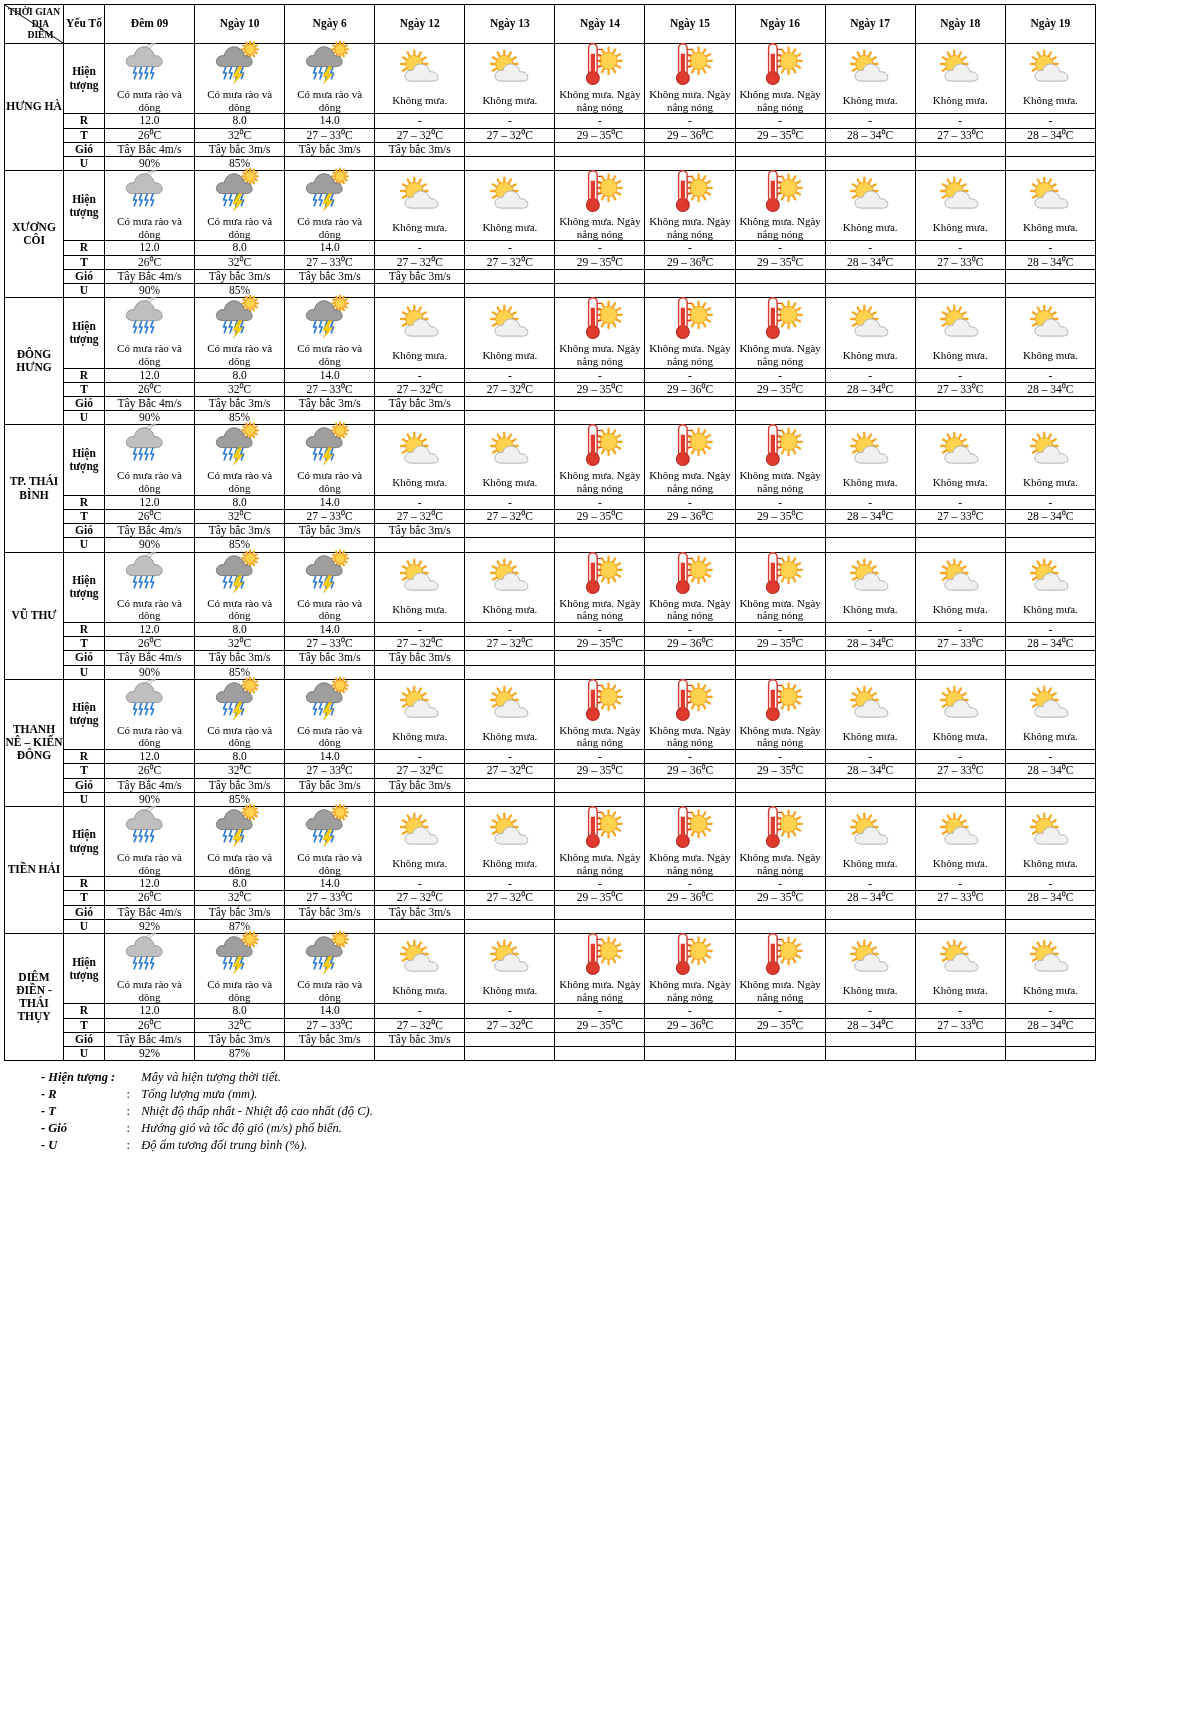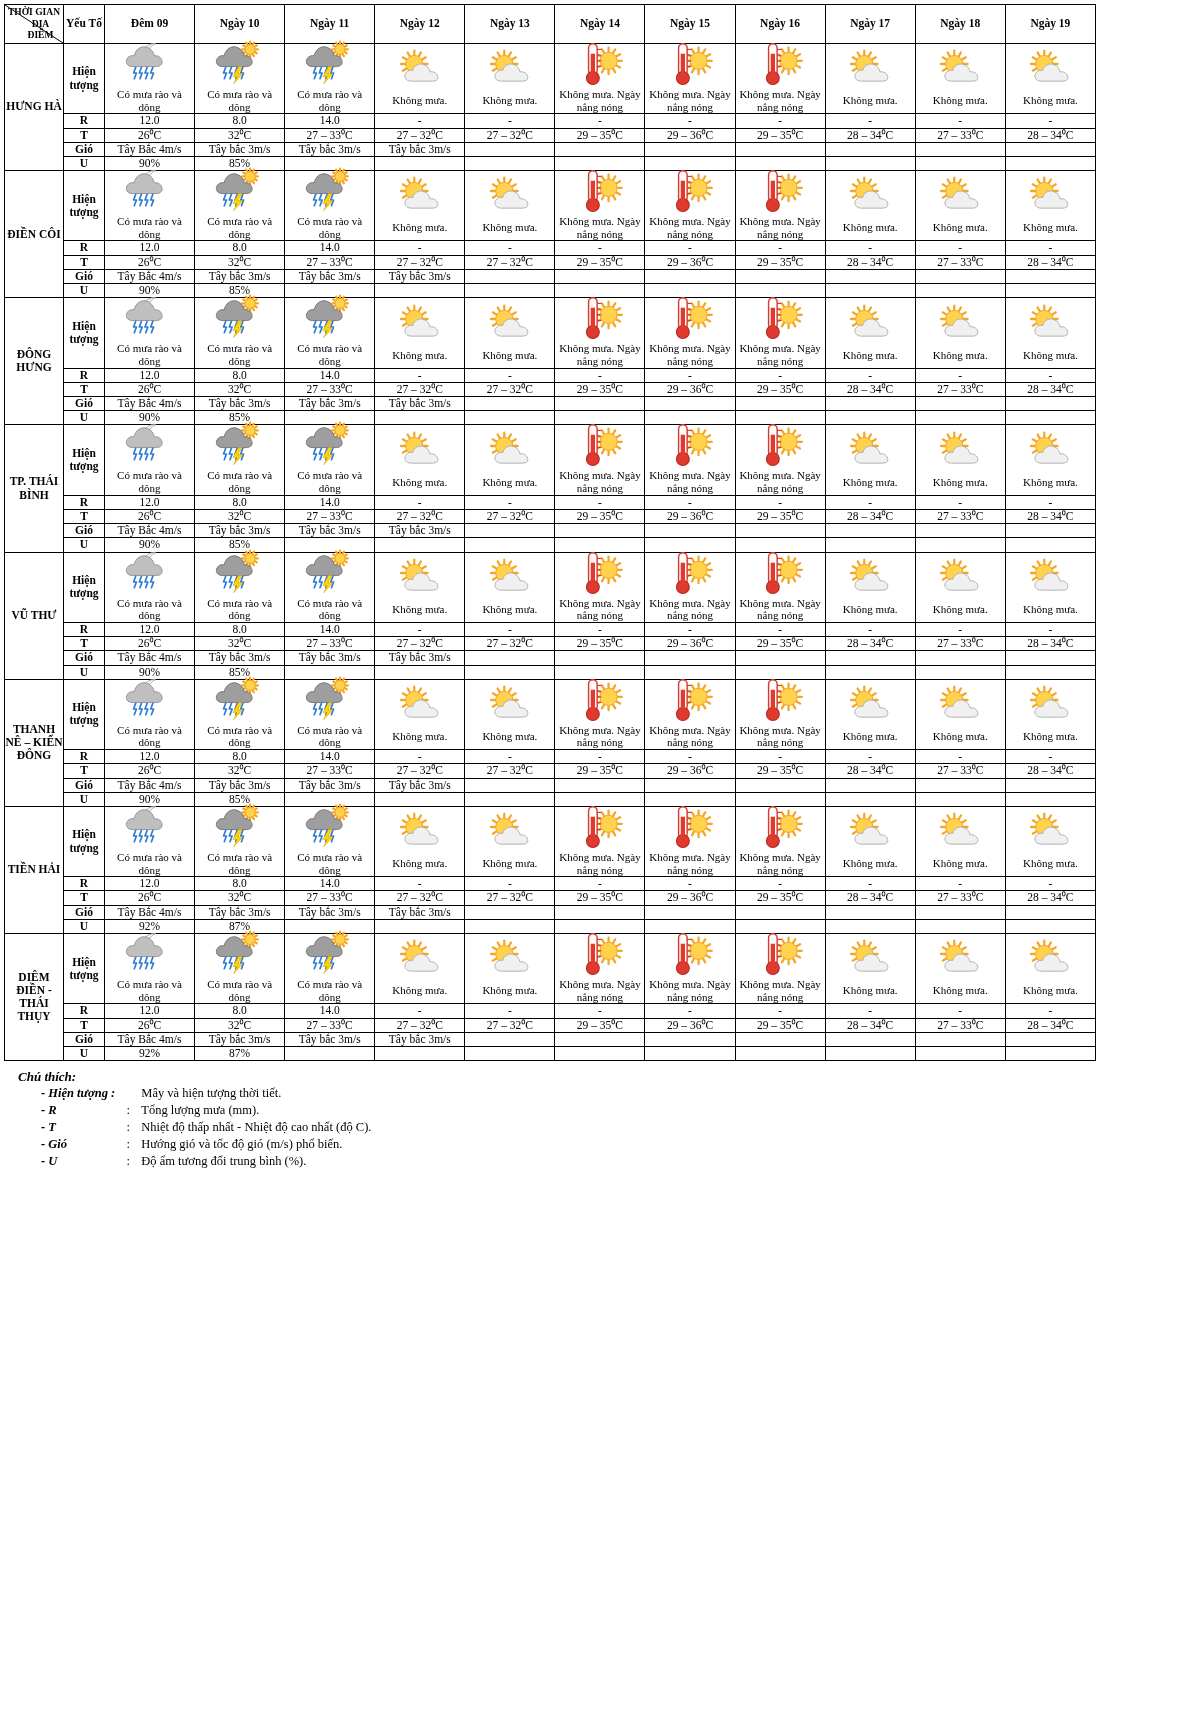--- a/index.html
+++ b/index.html
@@ -19,41 +19,41 @@
   .phen-cell{padding:2px 1px 3px 1px;}
   .icon{height:44px;display:flex;align-items:flex-end;justify-content:center;}
   .phen-txt{font-size:11px;line-height:1.15;padding:0 1px;}
   .small{font-size:11px;}
   .legend{margin:8px 0 0 18px;font-size:12.5px;}
   .legend .title{font-weight:bold;font-style:italic;font-size:13px;}
   .legend table{border-collapse:collapse;margin-left:21px;}
   .legend td{padding:1px 2px;font-size:12.5px;}
   .legend .k{font-weight:bold;font-style:italic;white-space:nowrap;}
   .legend .c{width:18px;text-align:center;}
-  .legend .v{}
+  .legend .v{font-style:italic;}
   svg{display:block;}
 </style>
 </head>
 <body>
 
 <div class="wrap">
   <table class="wx">
     <thead>
       <tr>
         <th class="colplace corner">
           <svg class="diag" viewBox="0 0 58 38" preserveAspectRatio="none">
             <line x1="0" y1="0" x2="58" y2="38" stroke="#000" stroke-width="1"></line>
           </svg>
           <span class="tl">THỜI GIAN</span>
           <span class="bl">ĐỊA ĐIỂM</span>
         </th>
         <th class="colyeu"><span>Yếu Tố</span></th>
         <th class="dayhead">Đêm 09</th>
         <th class="dayhead">Ngày 10</th>
-        <th class="dayhead">Ngày 11</th>
+        <th class="dayhead">Ngày 6</th>
         <th class="dayhead">Ngày 12</th>
         <th class="dayhead">Ngày 13</th>
         <th class="dayhead">Ngày 14</th>
         <th class="dayhead">Ngày 15</th>
         <th class="dayhead">Ngày 16</th>
         <th class="dayhead">Ngày 17</th>
         <th class="dayhead">Ngày 18</th>
         <th class="dayhead">Ngày 19</th>
       </tr>
     </thead>
@@ -363,21 +363,21 @@
           <td class="small"></td>
           <td class="small"></td>
           <td class="small"></td>
           <td class="small"></td>
           <td class="small"></td>
           <td class="small"></td>
           <td class="small"></td>
           <td class="small"></td>
         </tr>
         <tr>
-          <td class="place" rowspan="5">ĐIỀN CÔI</td>
+          <td class="place" rowspan="5">XƯƠNG CÔI</td>
           <td class="rowlabel">Hiện tượng</td>
           <td class="phen-cell">
             <div class="icon">
               <svg width="56" height="50" viewBox="0 0 76 70">
                 <path d="M46 8 C40 10 36 15 36 21 C36 28 42 33 49 32 C45 36 38 37 33 33 C27 29 26 20 31 14 C35 9 41 7 46 8 Z" fill="#F2F2F2" stroke="#9A9A9A" stroke-width="1.1"></path>
                 <path d="M14 40 C6 40 3 34 6 29 C8 25 13 24 16 25 C17 16 26 10 34 13 C40 15 43 20 44 25 C50 24 55 28 55 34 C55 38 51 40 47 40 Z" fill="#BFBFBF" stroke="#8C8C8C" stroke-width="1.2"></path>
                 <path d="M18 41 l-3 8 l4 0 l-3 8" fill="none" stroke="#2E7BD6" stroke-width="2.4" stroke-linecap="round" stroke-linejoin="round"></path>
                 <path d="M26 41 l-3 8 l4 0 l-3 8" fill="none" stroke="#2E7BD6" stroke-width="2.4" stroke-linecap="round" stroke-linejoin="round"></path>
                 <path d="M34 41 l-3 8 l4 0 l-3 8" fill="none" stroke="#2E7BD6" stroke-width="2.4" stroke-linecap="round" stroke-linejoin="round"></path>
                 <path d="M42 41 l-3 8 l4 0 l-3 8" fill="none" stroke="#2E7BD6" stroke-width="2.4" stroke-linecap="round" stroke-linejoin="round"></path>
@@ -2543,21 +2543,20 @@
           <td class="small"></td>
           <td class="small"></td>
           <td class="small"></td>
           <td class="small"></td>
           <td class="small"></td>
         </tr>
       </tbody>
   </table>
 
   <div class="legend">
-    <div class="title">Chú thích:</div>
     <table>
       <tbody id="legend-body">
           <tr>
             <td class="k">- Hiện tượng :</td>
             <td class="c"></td>
             <td class="v">Mây và hiện tượng thời tiết.</td>
           </tr>
           <tr>
             <td class="k">- R</td>
             <td class="c">:</td>

